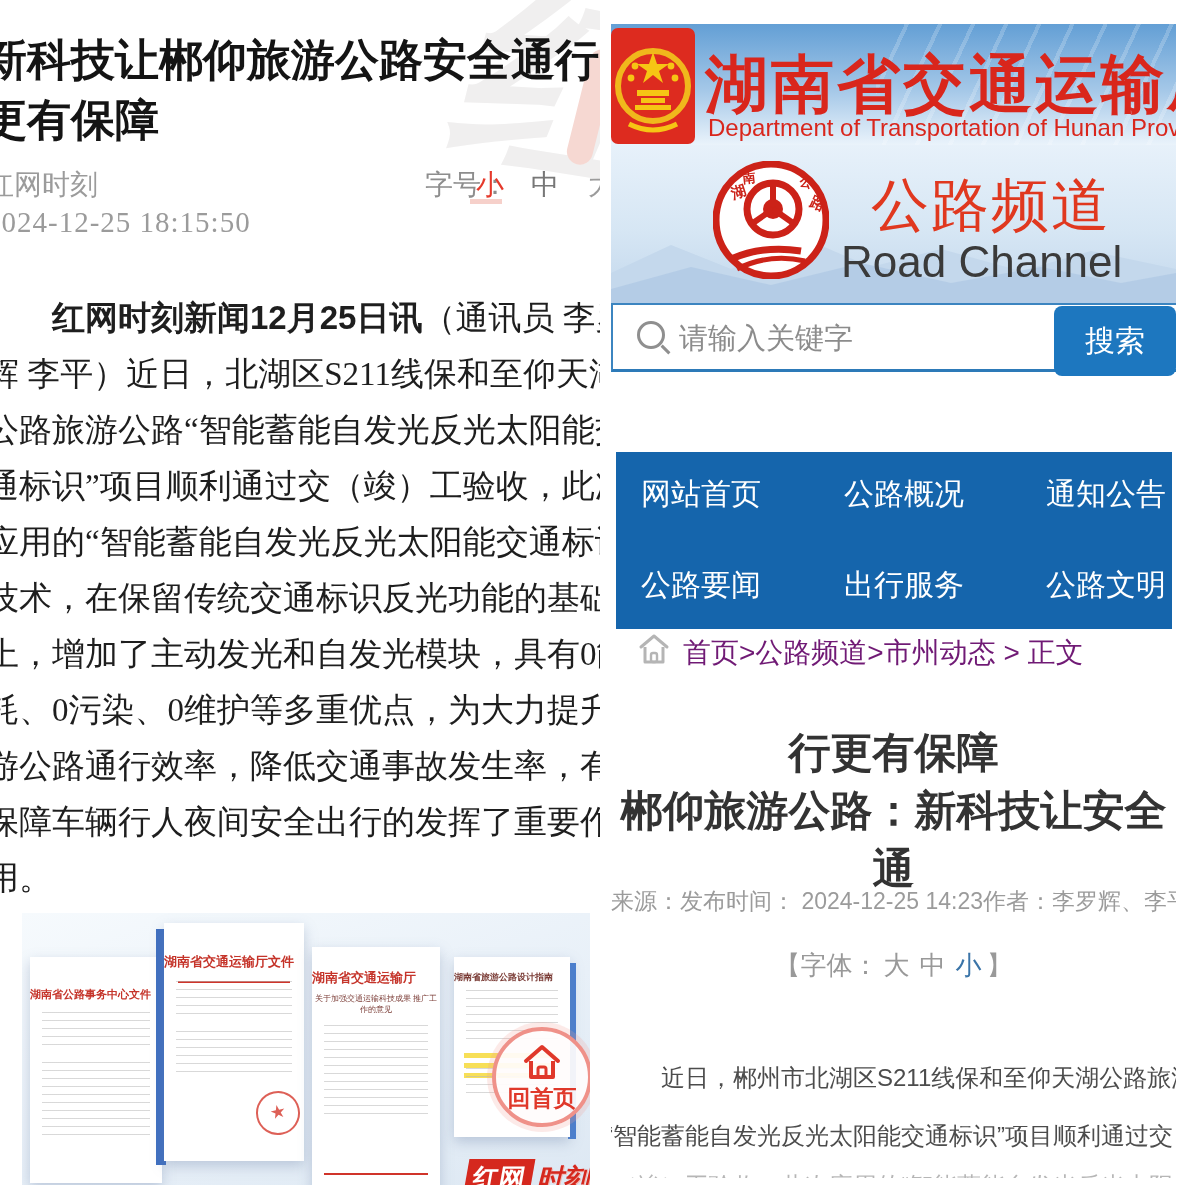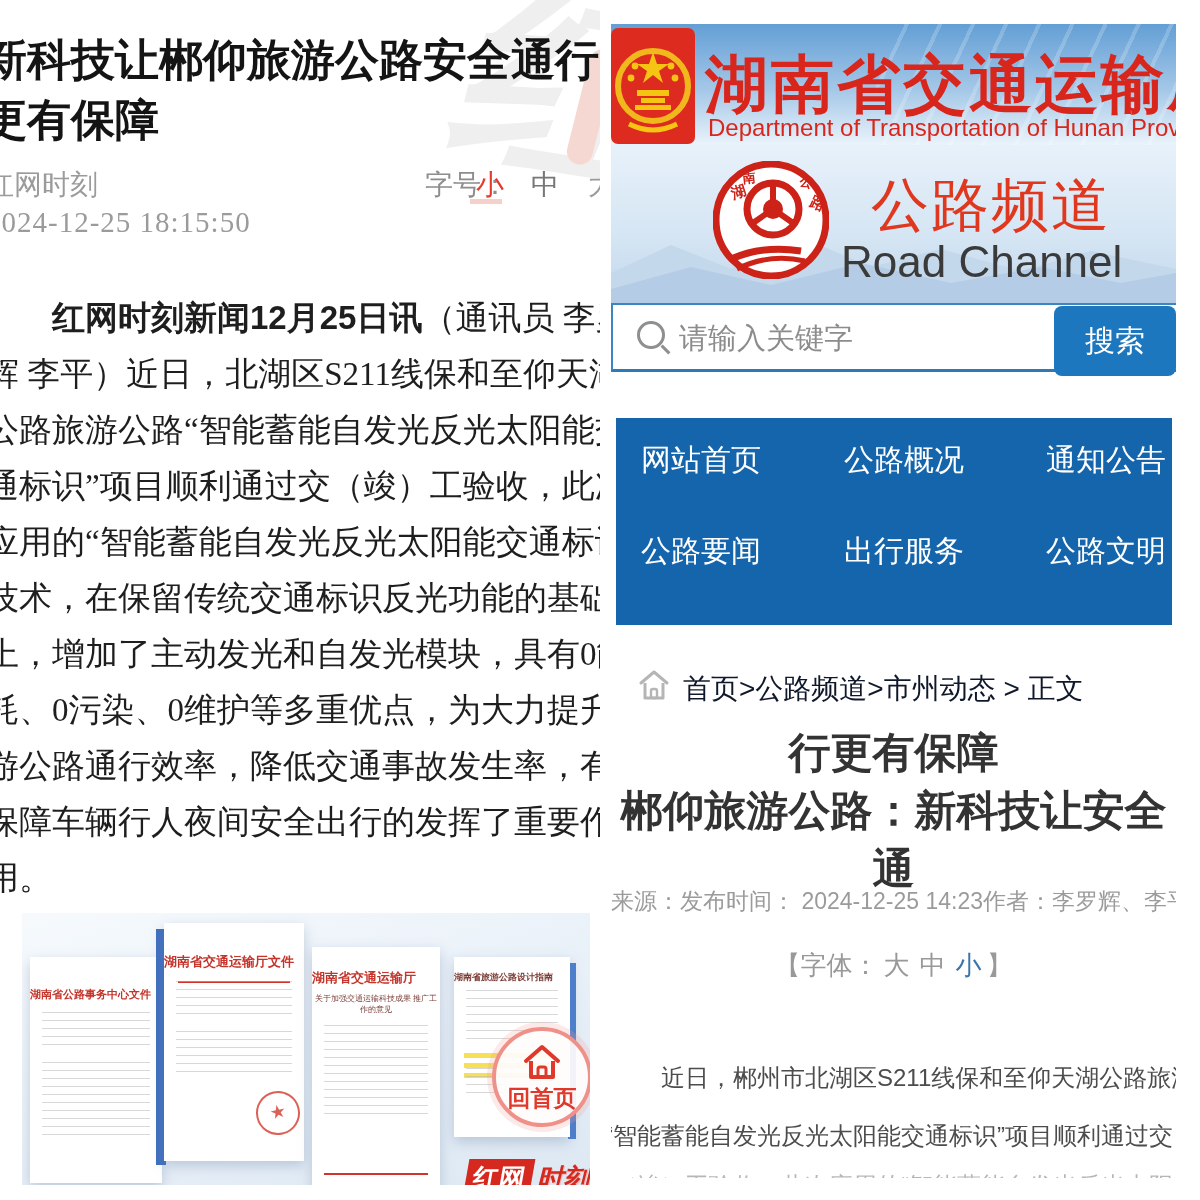--- a/index.html
+++ b/index.html
@@ -77,23 +77,23 @@
       border-top:2px solid #3c85c0;border-bottom:3px solid #2d7ab8;border-left:2px solid #3c85c0;
       box-sizing:border-box;}
   .mag{position:absolute;left:24px;top:16px;width:22px;height:22px;border:3px solid #8f8f8f;border-radius:50%;}
   .mag::after{content:"";position:absolute;left:20px;top:24px;width:11px;height:3px;background:#8f8f8f;
       transform:rotate(45deg);}
   .rp-search input{position:absolute;left:64px;top:10px;width:350px;height:44px;border:none;outline:none;
       font-size:29px;color:#555;font-family:"Liberation Sans", sans-serif;background:transparent;}
   .rp-search input::placeholder{color:#8c8c8c;opacity:1;}
   .search-btn{position:absolute;right:0px;top:1px;width:122px;height:70px;background:#1d77bf;color:#fff;
       font-size:30px;border:none;border-radius:8px;font-family:"Liberation Sans", sans-serif;cursor:pointer;}
-  .rp-nav{position:absolute;left:5px;top:418px;width:556px;height:207px;background:#1565ac;}
+  .rp-nav{position:absolute;left:5px;top:452px;width:556px;height:177px;background:#1565ac;}
   .nav-item{position:absolute;color:#fff;font-size:30px;white-space:nowrap;cursor:pointer;}
-  .rp-crumb{position:absolute;left:0;top:630px;width:565px;height:40px;color:#0f172a;font-size:28px;margin-top:36px;}
+  .rp-crumb{position:absolute;left:0;top:630px;width:565px;height:40px;color:#701a75;font-size:28px;}
   .rp-crumb svg{position:absolute;left:26px;top:2px;}
   .crumb-text{position:absolute;left:72px;top:4px;white-space:nowrap;}
   .rp-title{position:absolute;left:0;top:724px;width:565px;text-align:center;font-size:42px;
       font-weight:bold;color:#333;line-height:58px;}
   .rp-meta{position:absolute;left:0;top:886px;width:565px;display:flex;justify-content:space-between;
       font-size:23px;color:#9b9b9b;white-space:nowrap;}
   .rp-fontbar{position:absolute;left:0;top:948px;width:565px;text-align:center;font-size:26px;color:#999;}
   .rp-fontbar .fs{margin:0 5px;cursor:pointer;}
   .fs-small{color:#3a74a8;}
   .rp-body-line{position:absolute;white-space:nowrap;font-size:24px;color:#4c4c4c;}

